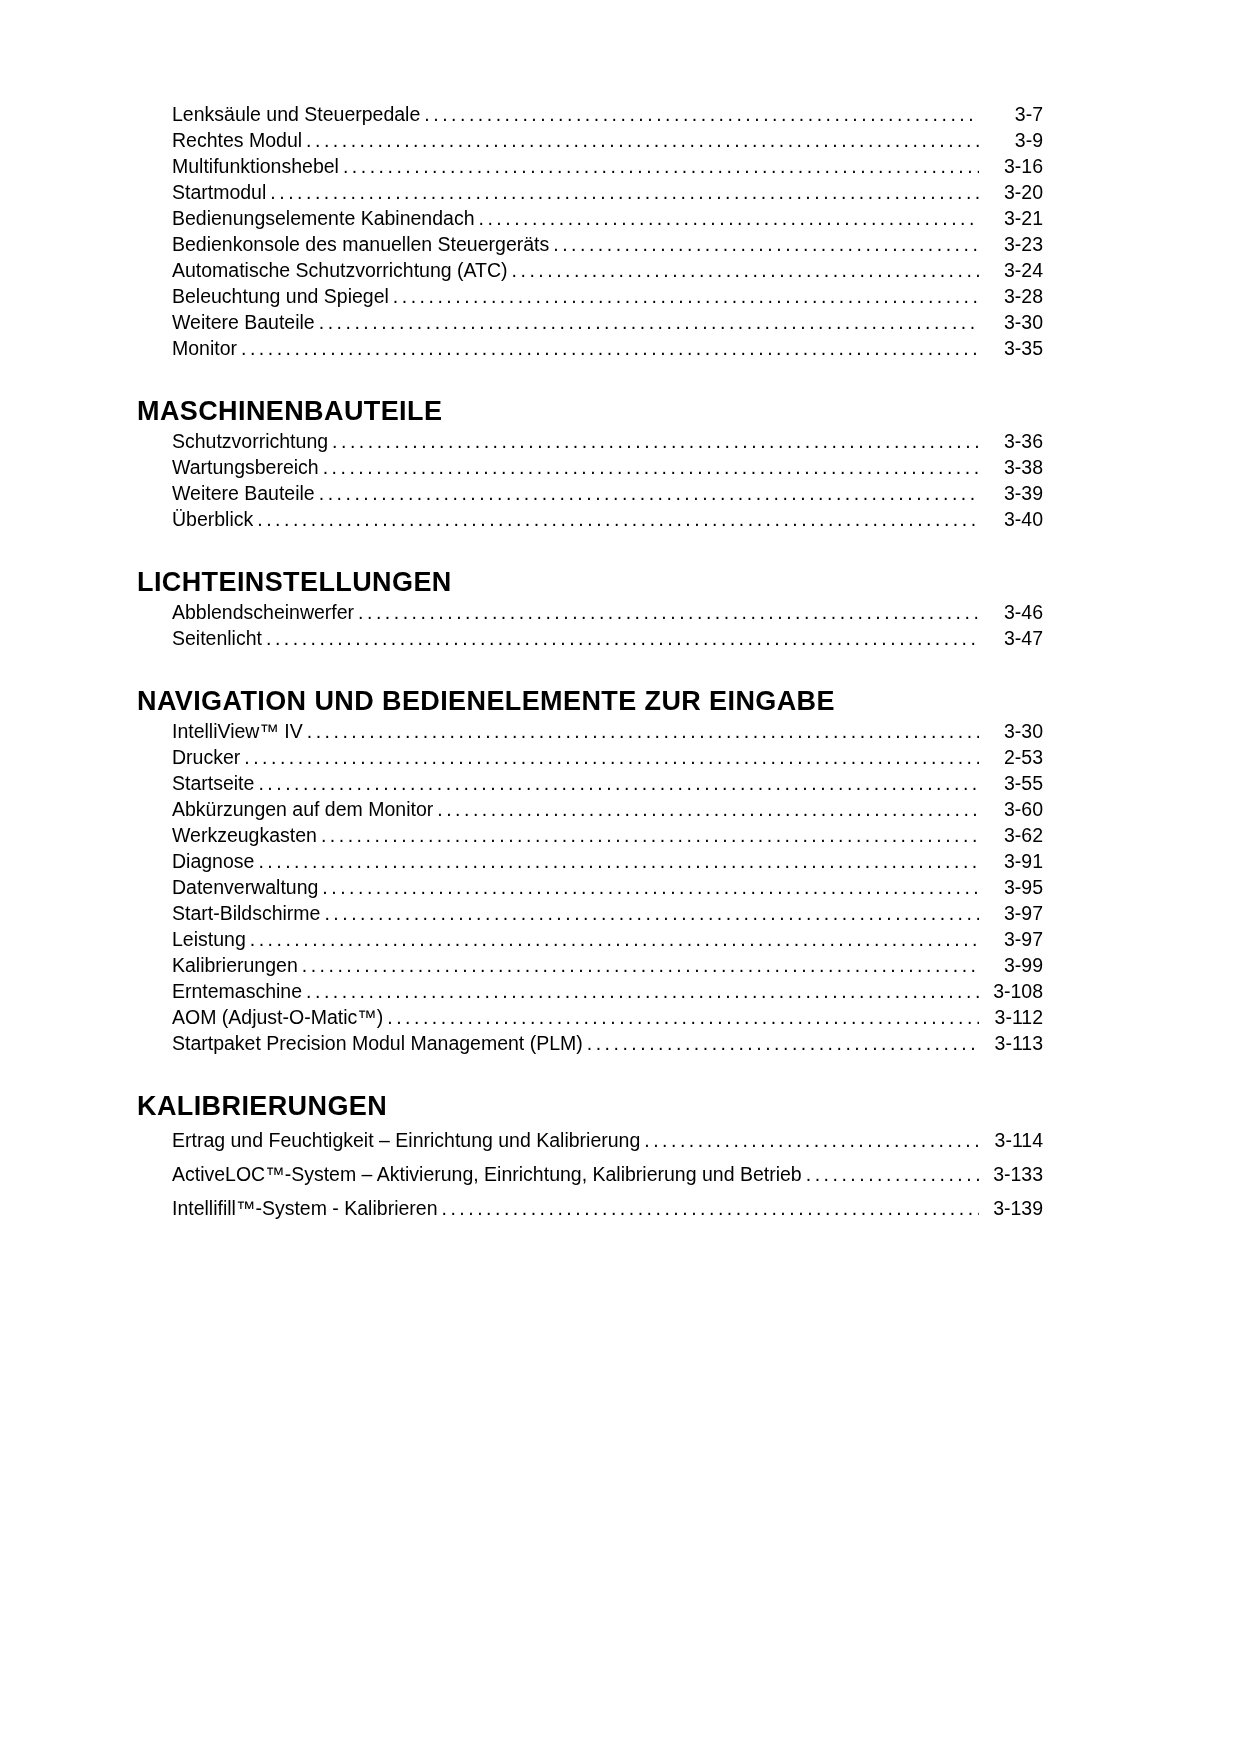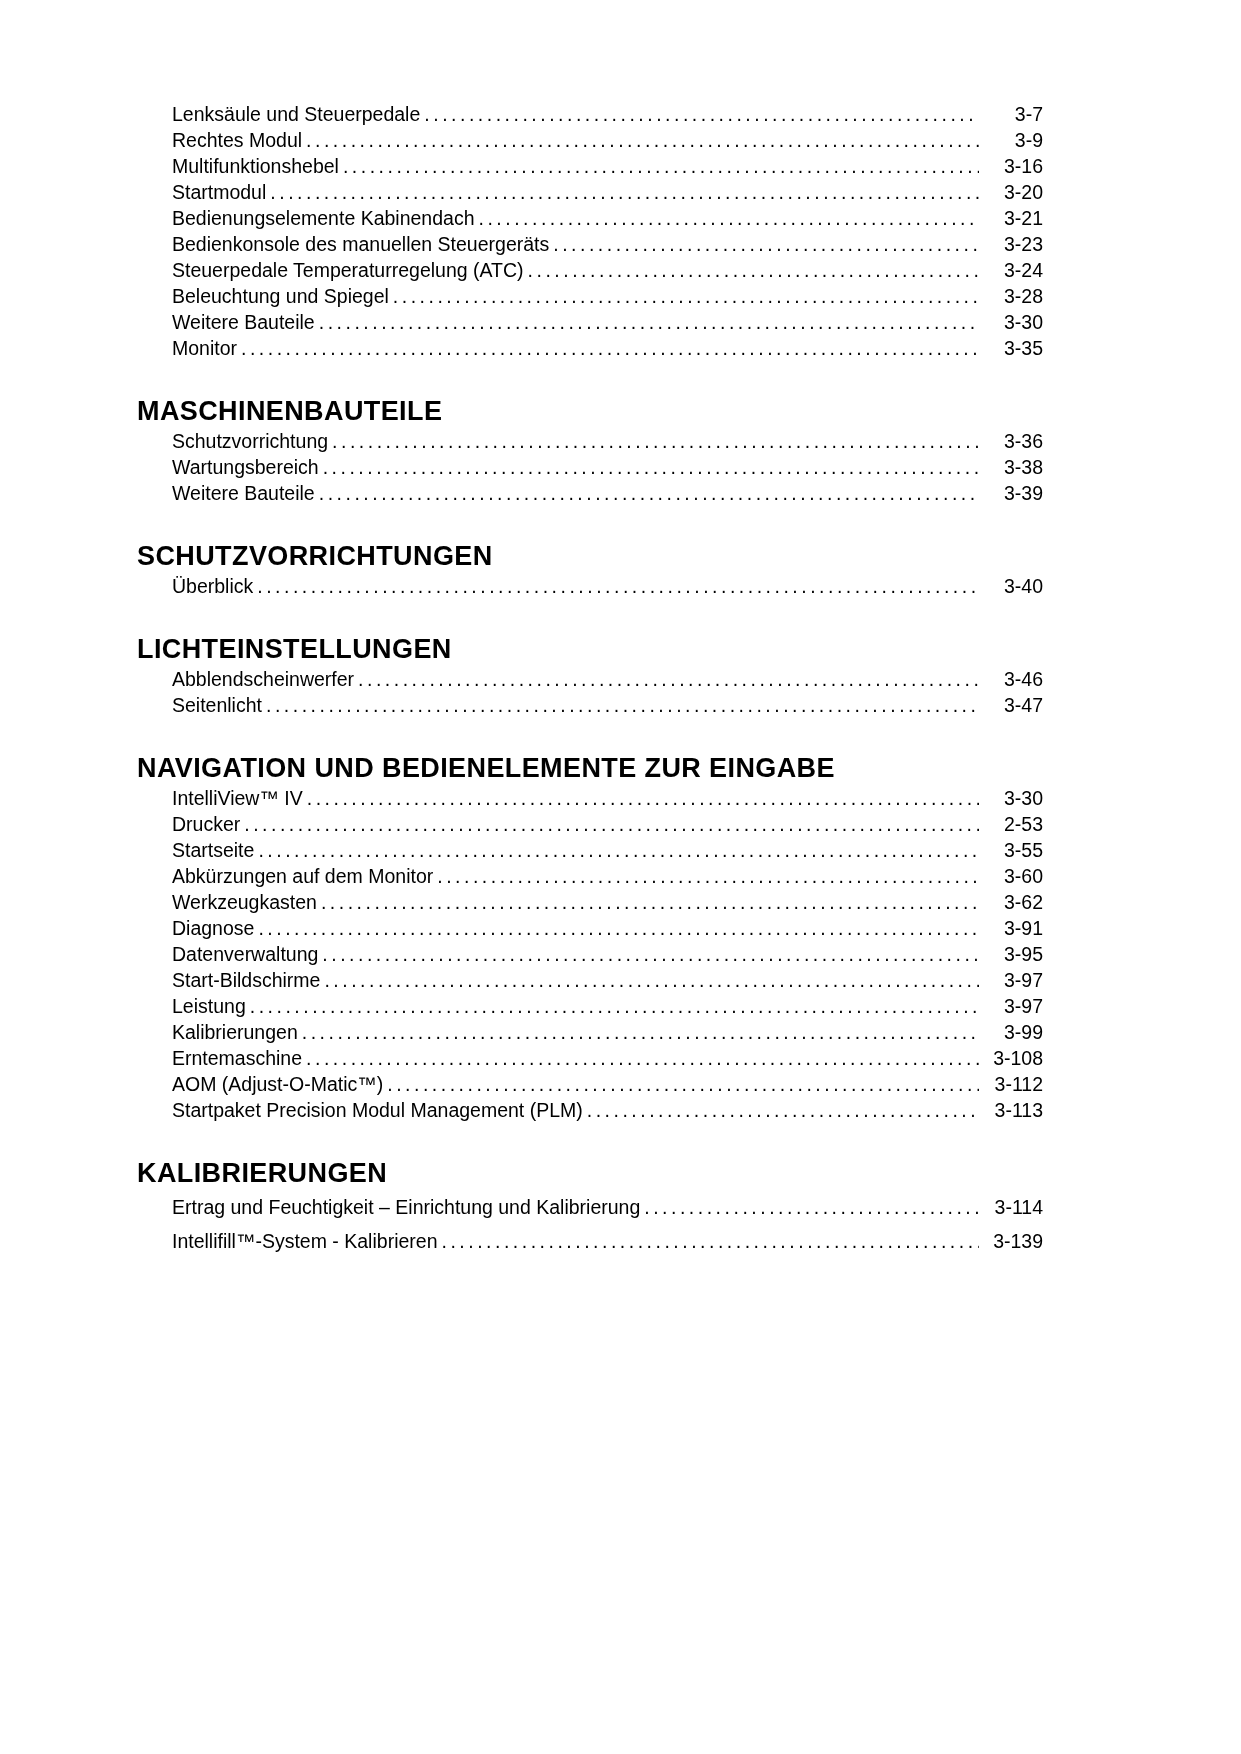--- a/index.html
+++ b/index.html
@@ -97,21 +97,21 @@
           <span class="toc-label">Bedienungselemente Kabinendach</span>
           <span class="toc-dots"></span>
           <span class="toc-page">3-21</span>
         </div>
         <div class="toc-row">
           <span class="toc-label">Bedienkonsole des manuellen Steuergeräts</span>
           <span class="toc-dots"></span>
           <span class="toc-page">3-23</span>
         </div>
         <div class="toc-row">
-          <span class="toc-label">Steuerpedale Temperaturregelung (ATC)</span>
+          <span class="toc-label">Automatische Schutzvorrichtung (ATC)</span>
           <span class="toc-dots"></span>
           <span class="toc-page">3-24</span>
         </div>
         <div class="toc-row">
           <span class="toc-label">Beleuchtung und Spiegel</span>
           <span class="toc-dots"></span>
           <span class="toc-page">3-28</span>
         </div>
         <div class="toc-row">
           <span class="toc-label">Weitere Bauteile</span>
@@ -136,21 +136,20 @@
           <span class="toc-dots"></span>
           <span class="toc-page">3-38</span>
         </div>
         <div class="toc-row">
           <span class="toc-label">Weitere Bauteile</span>
           <span class="toc-dots"></span>
           <span class="toc-page">3-39</span>
         </div>
       </section>
       <section class="toc-section">
-        <h2 class="section-title">SCHUTZVORRICHTUNGEN</h2>
         <div class="toc-row">
           <span class="toc-label">Überblick</span>
           <span class="toc-dots"></span>
           <span class="toc-page">3-40</span>
         </div>
       </section>
       <section class="toc-section">
         <h2 class="section-title">LICHTEINSTELLUNGEN</h2>
         <div class="toc-row">
           <span class="toc-label">Abblendscheinwerfer</span>
@@ -232,20 +231,25 @@
           <span class="toc-dots"></span>
           <span class="toc-page">3-113</span>
         </div>
       </section>
       <section class="toc-section">
         <h2 class="section-title">KALIBRIERUNGEN</h2>
         <div class="toc-row">
           <span class="toc-label">Ertrag und Feuchtigkeit – Einrichtung und Kalibrierung</span>
           <span class="toc-dots"></span>
           <span class="toc-page">3-114</span>
+        </div>
+        <div class="toc-row">
+          <span class="toc-label">ActiveLOC™-System – Aktivierung, Einrichtung, Kalibrierung und Betrieb</span>
+          <span class="toc-dots"></span>
+          <span class="toc-page">3-133</span>
         </div>
         <div class="toc-row">
           <span class="toc-label">Intellifill™-System - Kalibrieren</span>
           <span class="toc-dots"></span>
           <span class="toc-page">3-139</span>
         </div>
       </section>
     </div>
   <hr class="footer-rule">
 </div>

